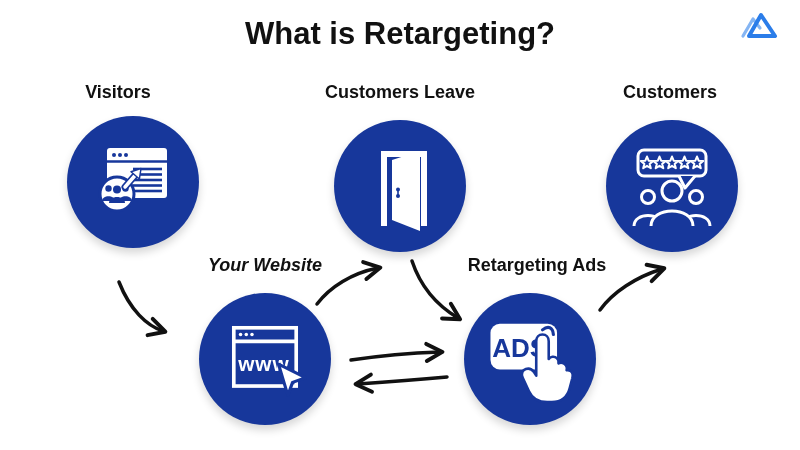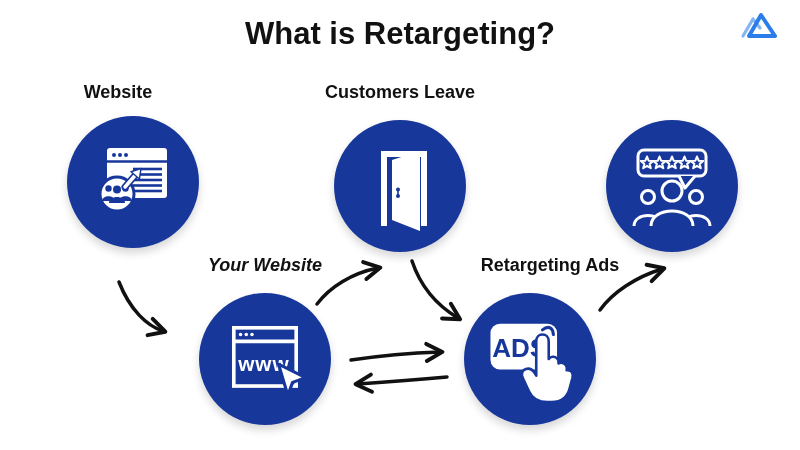--- a/index.html
+++ b/index.html
@@ -25,37 +25,38 @@
   
   .c-visitors{left:67px;top:116px;}
   .c-website{left:199px;top:293px;}
   .c-leave{left:334px;top:120px;}
   .c-ads{left:464px;top:293px;}
   .c-customers{left:606px;top:120px;}
   
   .l-visitors{left:38px;top:82px;width:160px;}
   .l-website{left:175px;top:255px;width:180px;font-style:italic;}
   .l-leave{left:310px;top:82px;width:180px;}
-  .l-ads{left:450px;top:255px;width:200px;}
+  .l-ads{left:437px;top:255px;width:200px;}
   .l-customers{left:582px;top:82px;width:176px;}
 </style>
 </head>
 <body>
 
 <div class="canvas">
 
   <div class="title">What is Retargeting?</div>
 
   <svg class="logo" viewBox="0 0 38 32">
     <path d="M3 27 L13 10 L20 19" fill="none" stroke="#85b5f3" stroke-width="3.2" stroke-linecap="round" stroke-linejoin="round"></path>
     <path d="M9 27 L21 6 L35 27 Z" fill="none" stroke="#2b7de9" stroke-width="4" stroke-linecap="round" stroke-linejoin="round"></path>
   </svg>
 
-  <div class="node-label l-visitors">Website</div>
+  <div class="node-label l-visitors">Visitors</div>
   <div class="node-label l-leave">Customers Leave</div>
+  <div class="node-label l-customers">Customers</div>
   <div class="node-label l-website">Your Website</div>
   <div class="node-label l-ads">Retargeting Ads</div>
 
   <div class="circle c-visitors">
     <svg width="100" height="100" viewBox="0 0 100 100">
       <rect x="24" y="16" width="60" height="50" rx="3" fill="#fff"></rect>
       <circle cx="31" cy="23" r="2" fill="#17379B"></circle>
       <circle cx="37" cy="23" r="2" fill="#17379B"></circle>
       <circle cx="43" cy="23" r="2" fill="#17379B"></circle>
       <line x1="24" y1="29.5" x2="84" y2="29.5" stroke="#17379B" stroke-width="2.5"></line>

